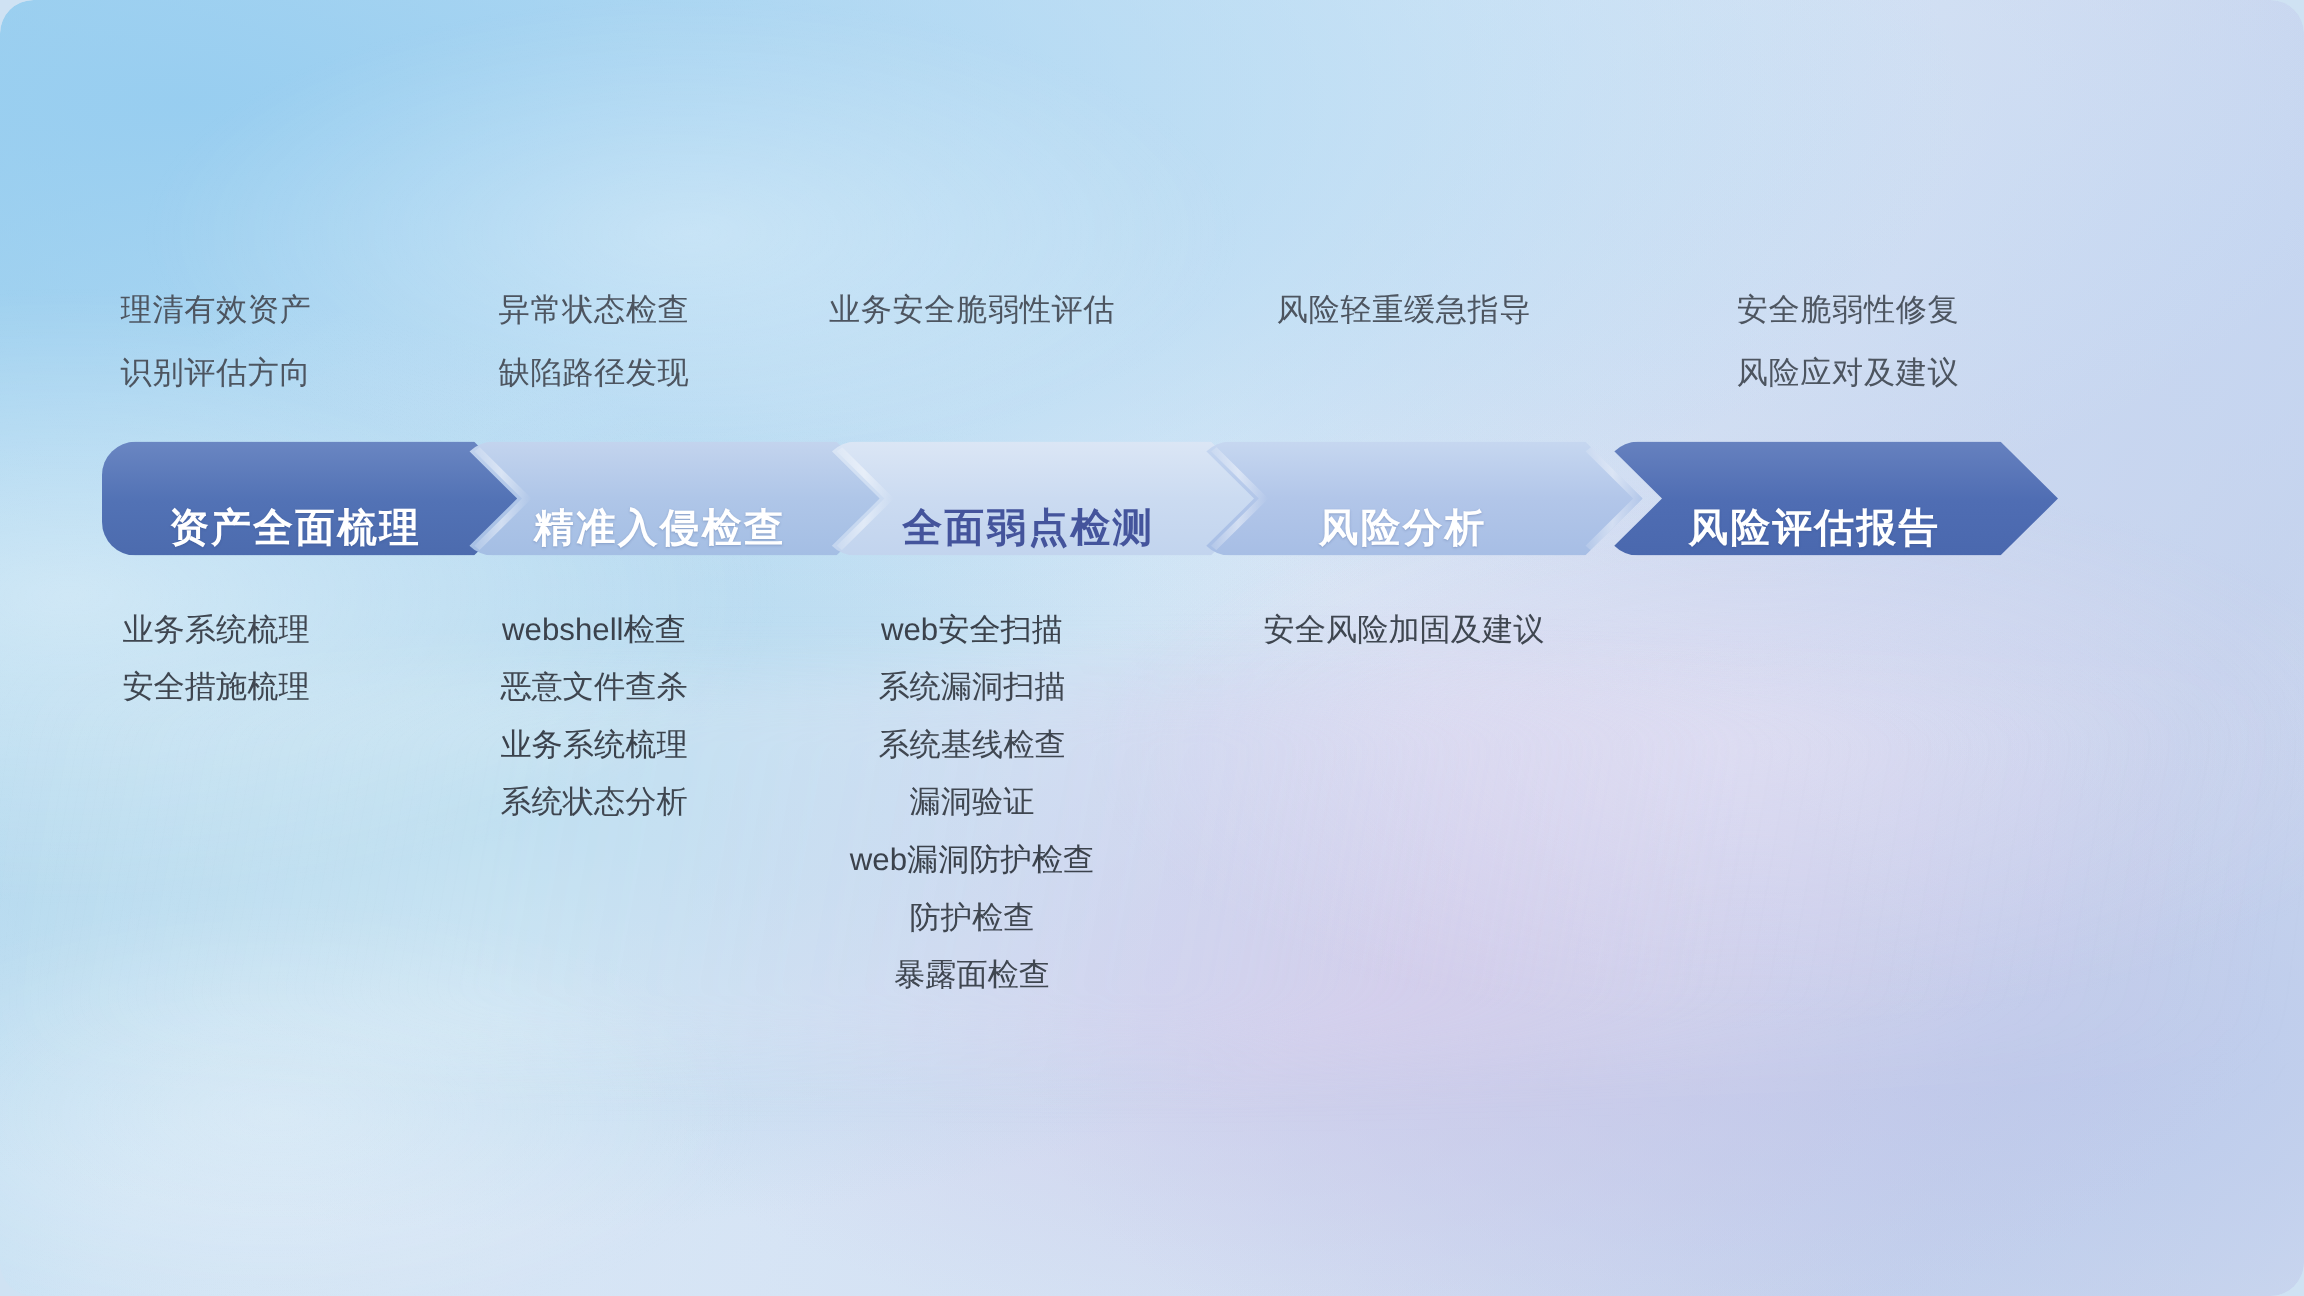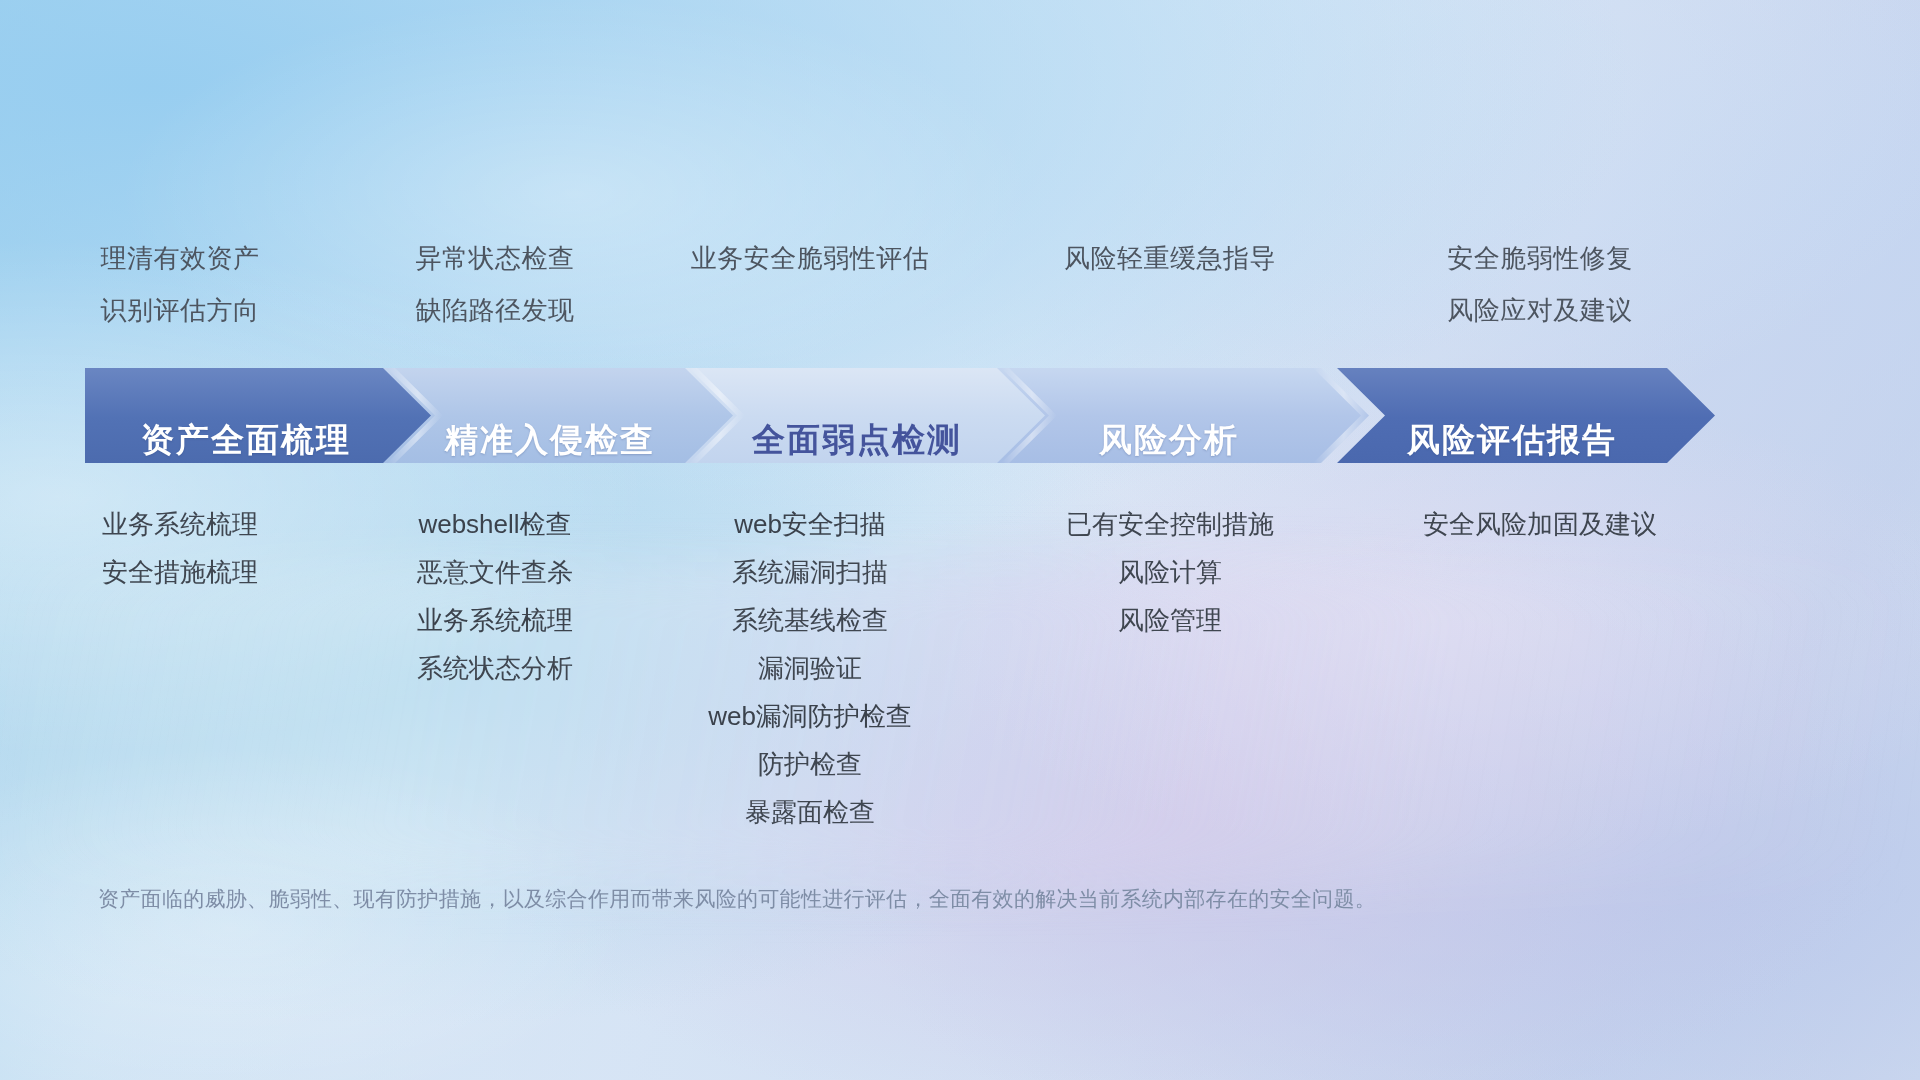--- a/index.html
+++ b/index.html
@@ -1,15 +1,15 @@
 <!DOCTYPE html>
 <html><head>
 <meta charset="utf-8">
 <style>
-  * { margin:0; padding:0; box-sizing:border-box; }
+  * { margin:0; padding:0; box-sizing:border-box;border-radius:28px; }
   html,body { width:1920px; height:1080px; overflow:hidden; }
   body {
     font-family:"Liberation Sans","DejaVu Sans",sans-serif;
     background:#cfe2f3;
     position:relative;
   }
 
   
   .bg {
     position:absolute; inset:0;
@@ -187,26 +187,20 @@
     <div class="cell">
       <div class="bot-item bold">web安全扫描</div>
       <div class="bot-item">系统漏洞扫描</div>
       <div class="bot-item">系统基线检查</div>
       <div class="bot-item">漏洞验证</div>
       <div class="bot-item bold">web漏洞防护检查</div>
       <div class="bot-item">防护检查</div>
       <div class="bot-item">暴露面检查</div>
     </div>
     <div class="cell">
-      <div class="bot-item">已有安全控制措施</div>
-      <div class="bot-item">风险计算</div>
-      <div class="bot-item">风险管理</div>
-    </div>
-    <div class="cell">
       <div class="bot-item">安全风险加固及建议</div>
     </div>
   </div>
 
   <div class="footer">
-    <p>资产面临的威胁、脆弱性、现有防护措施，以及综合作用而带来风险的可能性进行评估，全面有效的解决当前系统内部存在的安全问题。</p>
   </div>
 
 </div>
 
 </body></html>

